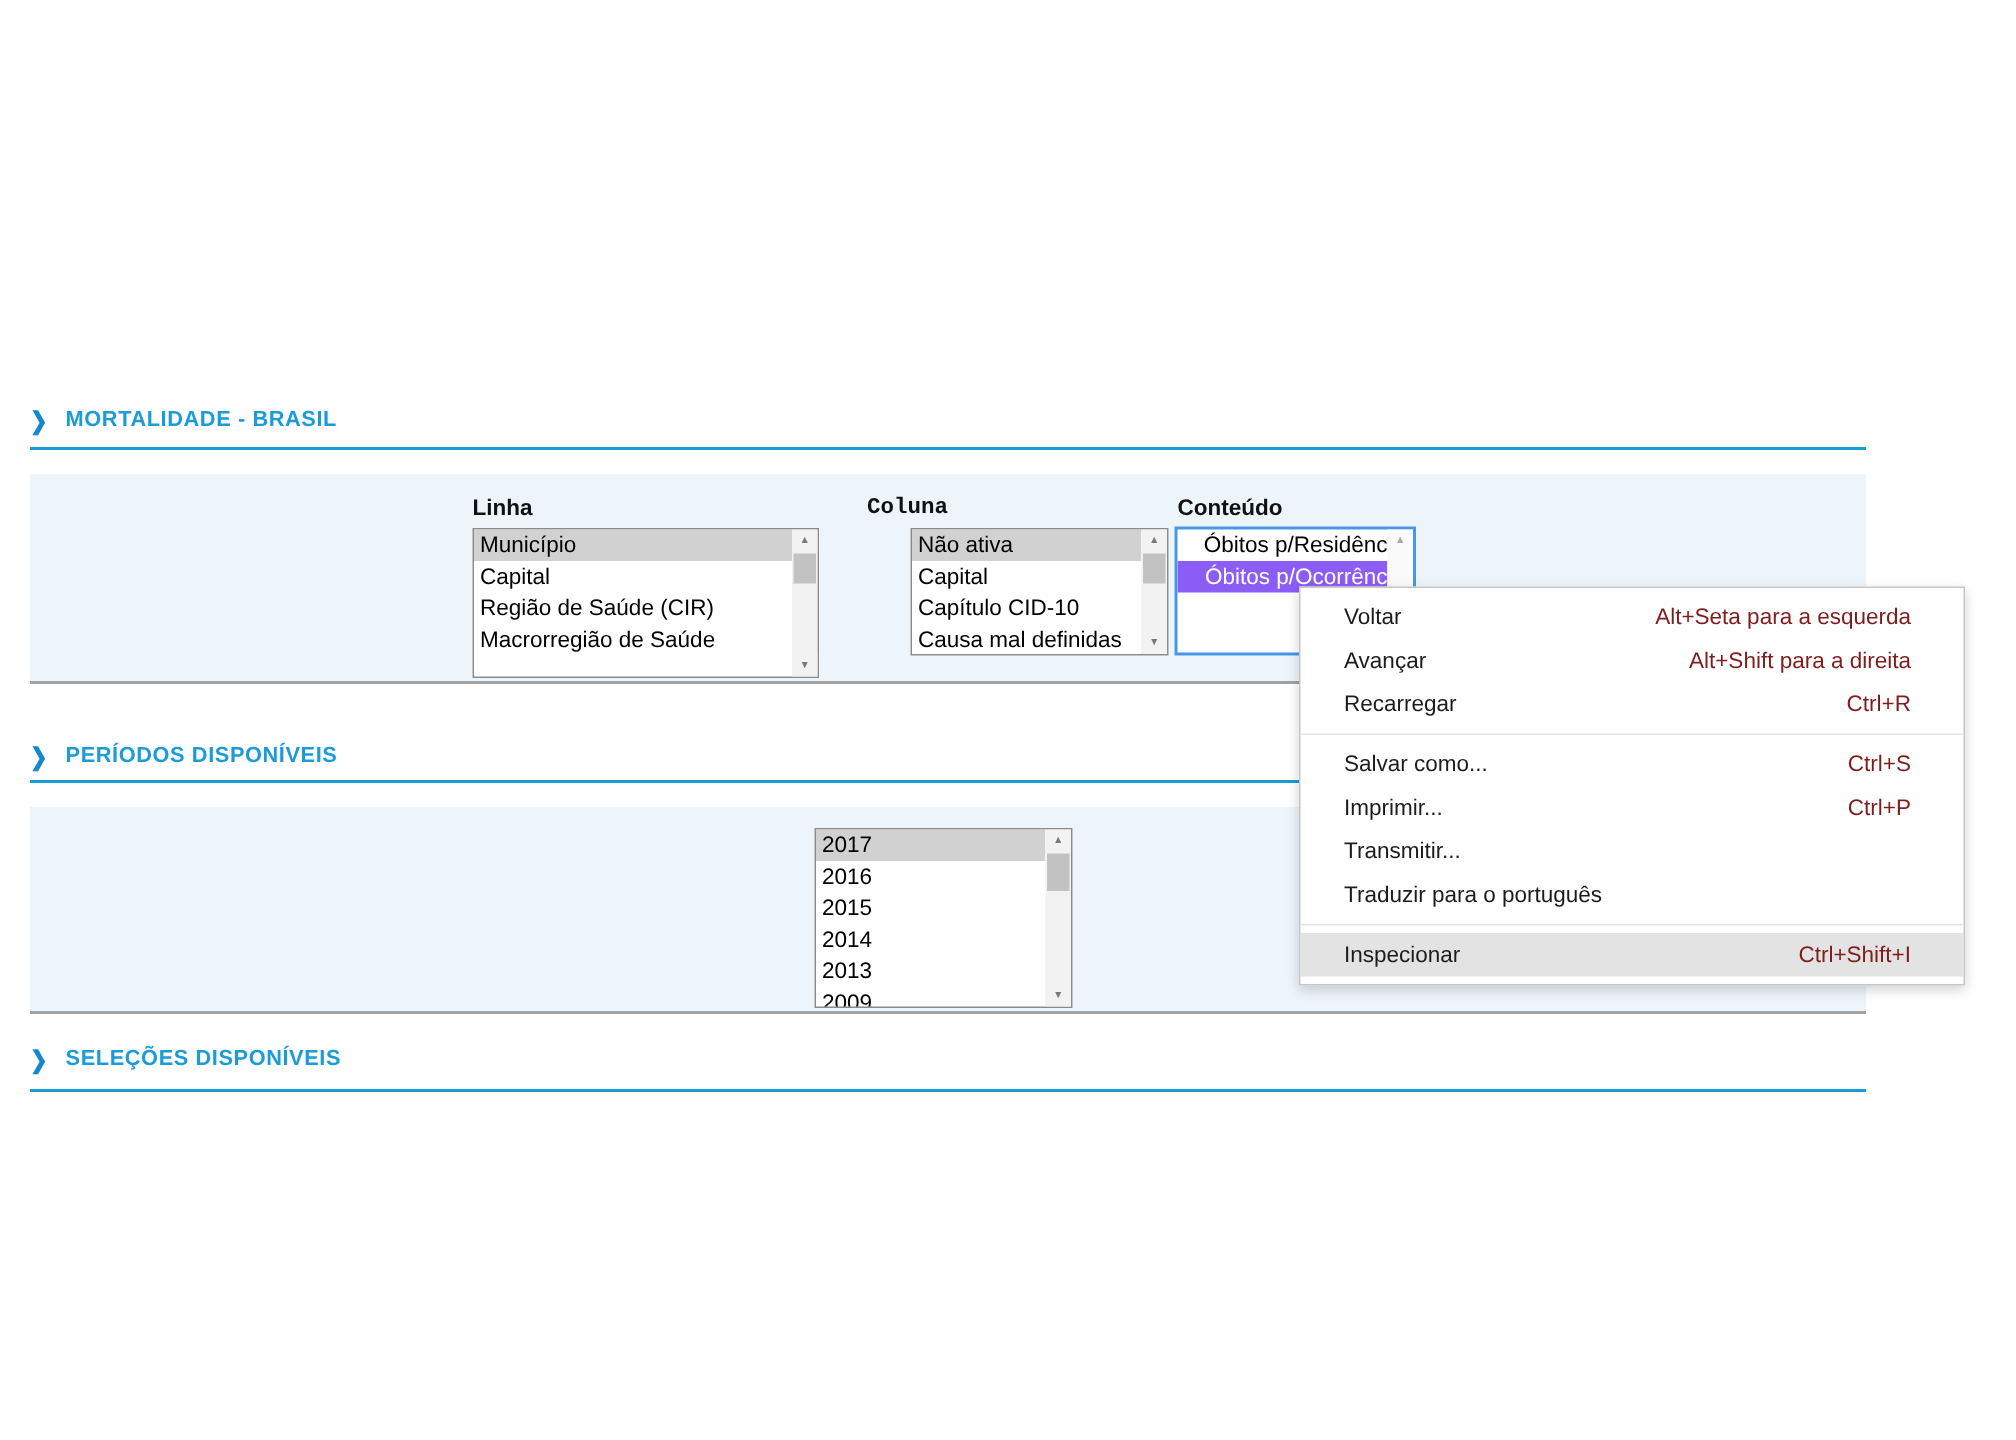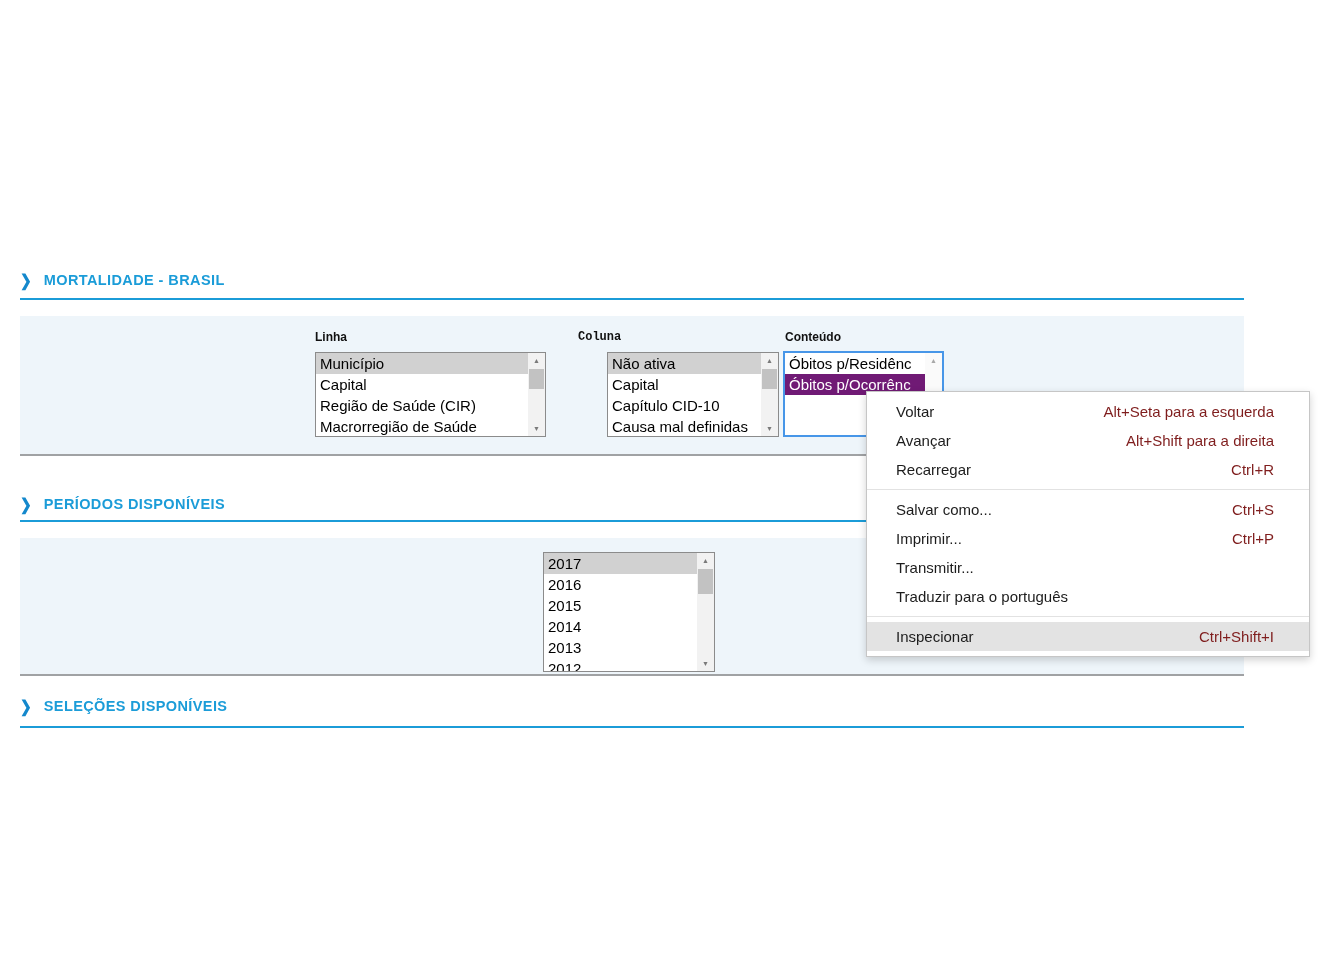--- a/index.html
+++ b/index.html
@@ -12,36 +12,36 @@
   .sec-chevron { color: #1488cc; font-size: 14px; font-weight: bold; line-height: 1; transform: scaleY(1.15); }
   .sec-title { color: #1b9cd8; font-size: 14.5px; font-weight: bold; letter-spacing: 0.4px; }
   .rule { position: absolute; left: 20px; width: 1224px; height: 2px; background: #1b9cd8; }
 
   
   .panel { position: absolute; left: 20px; width: 1224px; background: #eef5fa; border-bottom: 2px solid #a0a2a4; }
   .panel-1 { top: 316px; height: 140px; }
   .panel-2 { top: 538px; height: 138px; }
 
   
-  .field-label { position: absolute; font-size: 12px; font-weight: bold; color: #111; height: 18px; }
+  .field-label { position: absolute; font-size: 15px; font-weight: bold; color: #111; height: 18px; }
   .lbl-linha    { left: 315px; top: 330px; }
   .lbl-coluna   { left: 578px; top: 330px; font-family: Liberation Mono, monospace; }
   .lbl-conteudo { left: 785px; top: 330px; }
 
   
   .listbox { position: absolute; background: #fff; border: 1px solid #8b8b8b; overflow: hidden; }
-  .lb-linha    { left: 315px; top: 352px; width: 231px; height: 85px; }
+  .lb-linha    { left: 315px; top: 352px; width: 231px; height: 100px; }
   .lb-coluna   { left: 578px; top: 352px; width: 172px; height: 85px; margin-left: 29px; }
-  .lb-conteudo { left: 783px; top: 351px; width: 161px; height: 86px; border: 2px solid #4796e8; }
+  .lb-conteudo { left: 783px; top: 351px; width: 161px; height: 86px; border: 2px solid #4796e8; text-align: right; }
   .lb-periodos { left: 543px; top: 552px; width: 172px; height: 120px; }
   .lb-items { position: absolute; left: 0; top: 0; right: 17px; bottom: 0; overflow: hidden; }
   .lb-item { height: 21px; line-height: 21px; font-size: 15px; color: #000; padding-left: 4px;
              white-space: nowrap; overflow: hidden; }
   .lb-item.sel-gray { background: #d1d1d1; }
-  .lb-item.sel-blue { background: #701a75; color: #ffffff; }
+  .lb-item.sel-blue { background: #8b5cf6; color: #ffffff; }
 
   
   .sb { position: absolute; top: 0; right: 0; bottom: 0; width: 17px; background: #f2f2f2; }
   .sb-btn { position: absolute; left: 0; right: 0; height: 15px; display: flex; align-items: center;
             justify-content: center; font-size: 7px; color: #7a7a7a; background: #f2f2f2; }
   .sb-up { top: 0; } .sb-down { bottom: 0; }
   .sb-thumb { position: absolute; left: 1px; right: 1px; top: 16px; height: 20px; background: #c2c2c2; }
   .lb-periodos .sb-thumb { height: 25px; }
   .lb-conteudo .sb { background: #fafafa; }
   .lb-conteudo .sb-up { color: #a8a8a8; background: #fafafa; }
@@ -123,21 +123,21 @@
 
   <div class="panel panel-2"></div>
 
   <div class="listbox lb-periodos">
     <div class="lb-items">
         <div class="lb-item sel-gray">2017</div>
         <div class="lb-item">2016</div>
         <div class="lb-item">2015</div>
         <div class="lb-item">2014</div>
         <div class="lb-item">2013</div>
-        <div class="lb-item">2012</div>
+        <div class="lb-item">2009</div>
       </div>
     <div class="sb">
       <div class="sb-btn sb-up">▲</div>
       <div class="sb-thumb"></div>
       <div class="sb-btn sb-down">▼</div>
     </div>
   </div>
 
   <div class="sec-header hdr-3">
     <span class="sec-chevron">❯</span>

